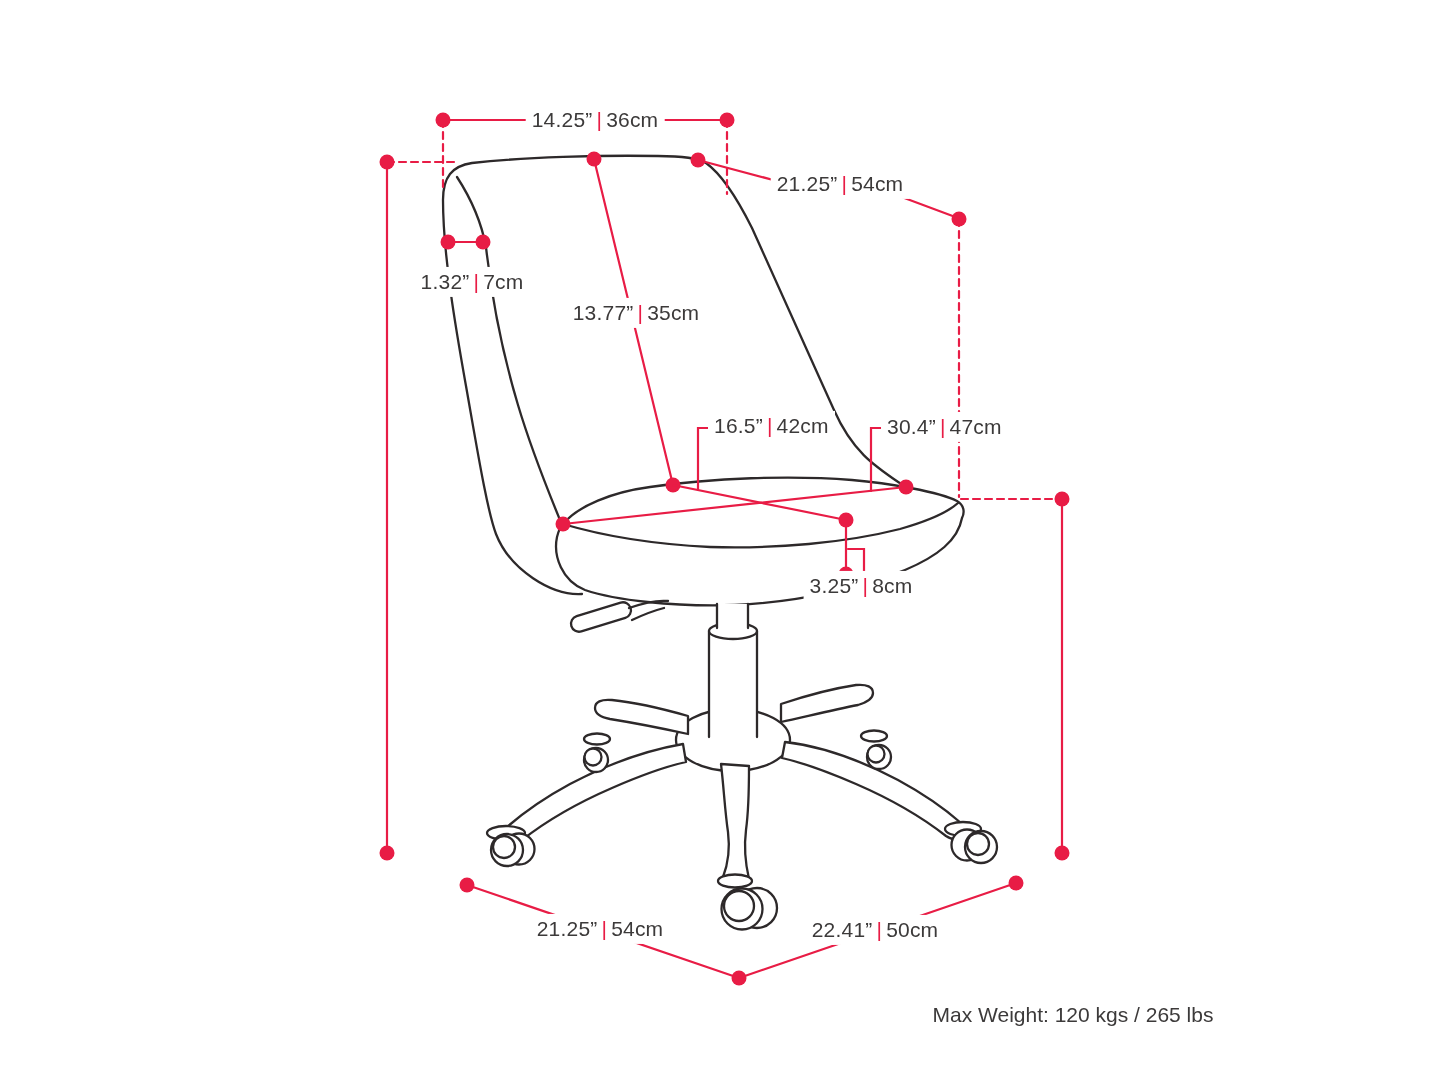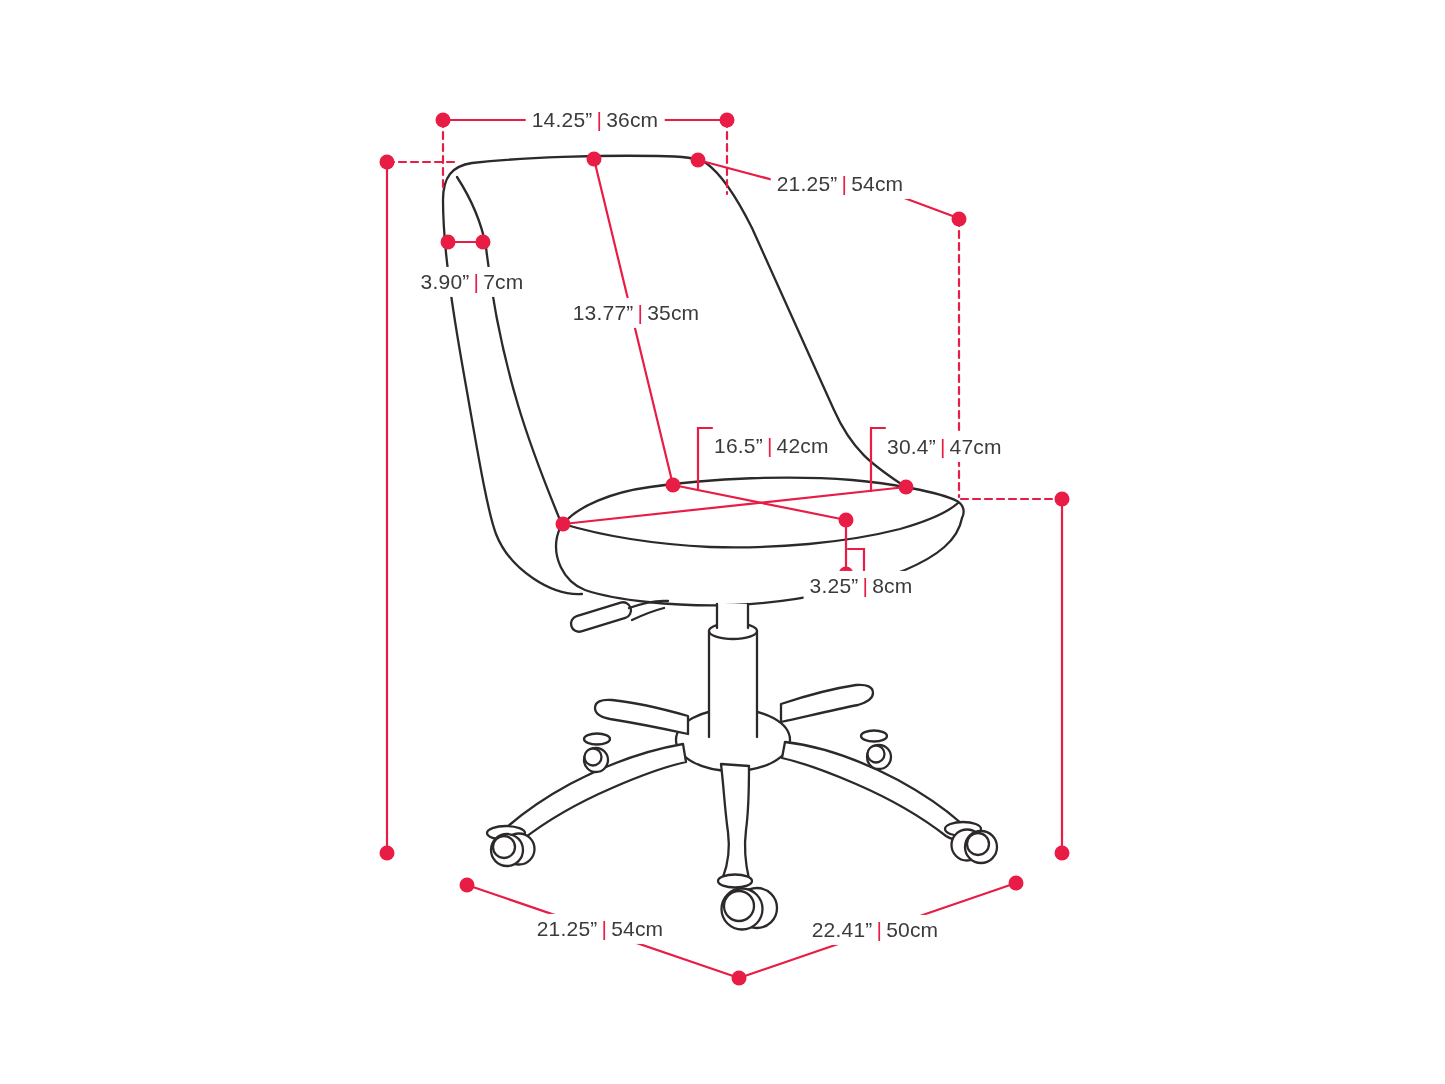--- a/index.html
+++ b/index.html
@@ -27,21 +27,20 @@
     padding: 3px 6px;
     font-size: 21px;
     letter-spacing: 0.2px;
     color: #3c3a3a;
     white-space: nowrap;
     z-index: 2;
     line-height: 1.15;
   }
   .dim-label.align-left {
     transform: translate(0, -50%);
-    margin-top: 20px;
   }
   .dim-label .sep {
     color: #e81c45;
     padding: 0 4px;
   }
   .note {
     position: absolute;
     transform: translate(-50%, -50%);
     font-size: 21px;
     color: #3c3a3a;
@@ -212,21 +211,21 @@
 
   <div class="dim-label" style="left:595px; top:120px">
     <span class="in">14.25”</span><span class="sep">|</span><span class="cm">36cm</span>
   </div>
 
   <div class="dim-label" style="left:840px; top:184px">
     <span class="in">21.25”</span><span class="sep">|</span><span class="cm">54cm</span>
   </div>
 
   <div class="dim-label" style="left:472px; top:282px">
-    <span class="in">3.90”</span><span class="sep">|</span><span class="cm">7cm</span>
+    <span class="in">1.32”</span><span class="sep">|</span><span class="cm">7cm</span>
   </div>
 
   <div class="dim-label" style="left:636px; top:313px">
     <span class="in">13.77”</span><span class="sep">|</span><span class="cm">35cm</span>
   </div>
 
   <div class="dim-label align-left" style="left:708px; top:426px">
     <span class="in">16.5”</span><span class="sep">|</span><span class="cm">42cm</span>
   </div>
 
@@ -241,14 +240,15 @@
 
 
   <div class="dim-label" style="left:600px; top:929px">
     <span class="in">21.25”</span><span class="sep">|</span><span class="cm">54cm</span>
   </div>
 
   <div class="dim-label" style="left:875px; top:930px">
     <span class="in">22.41”</span><span class="sep">|</span><span class="cm">50cm</span>
   </div>
 
+  <div class="note" style="left:1073px; top:1015px">Max Weight: 120 kgs / 265 lbs</div>
 
 </div>
 
 </body></html>

